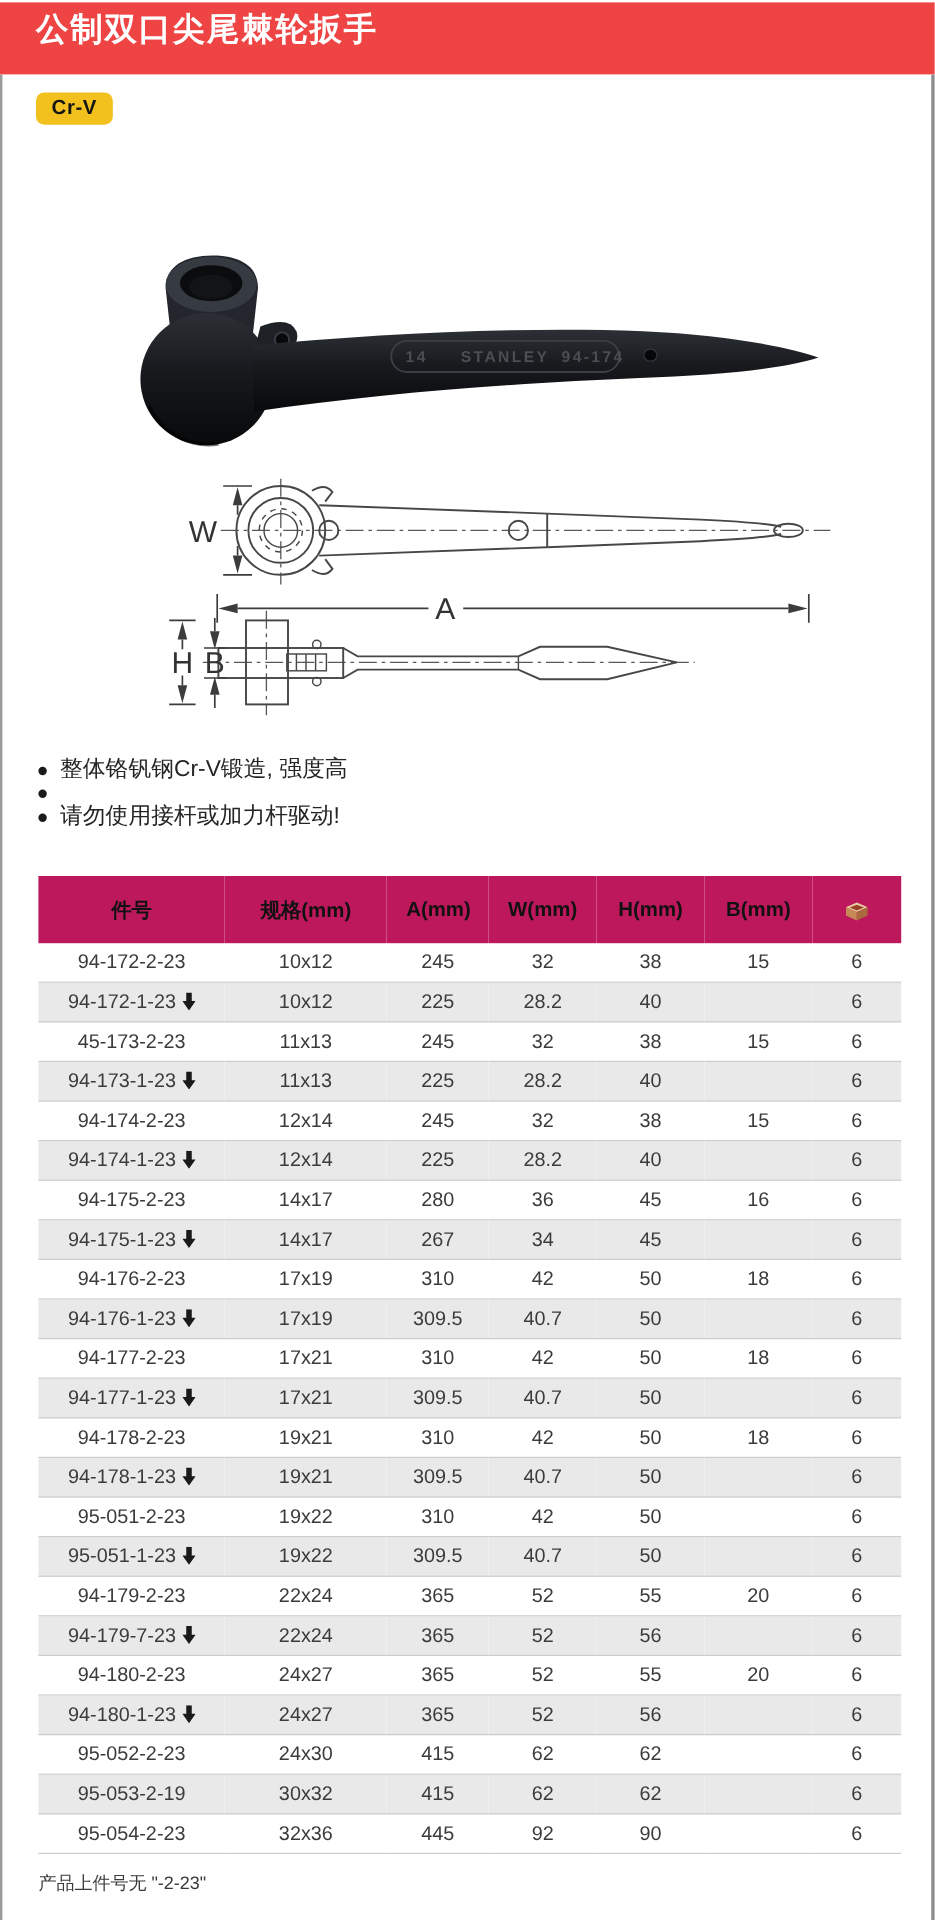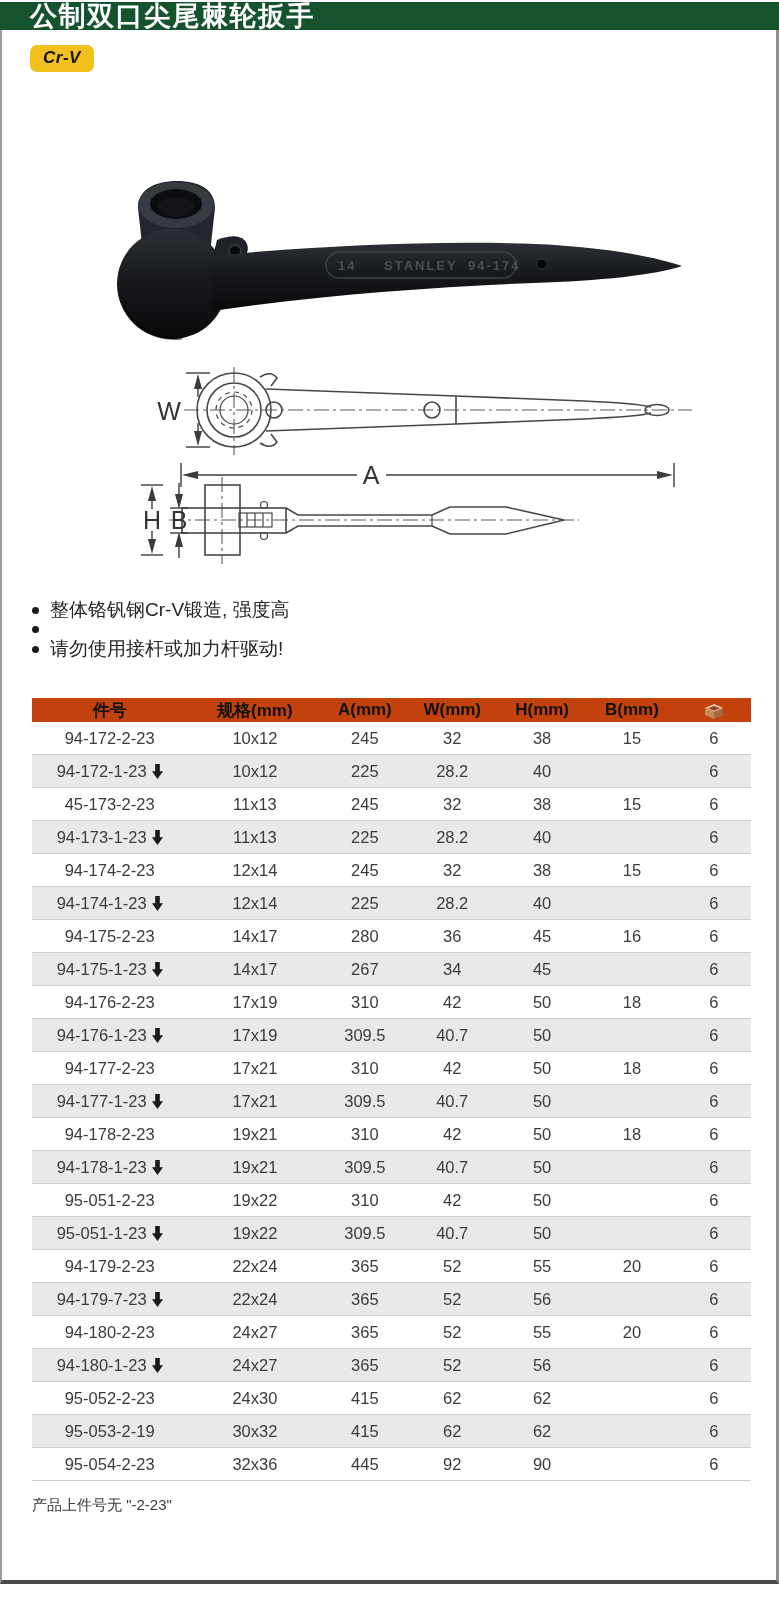--- a/index.html
+++ b/index.html
@@ -3,36 +3,36 @@
 <meta charset="utf-8">
 <style>
   html,body{margin:0;padding:0;}
   body{
     width:779px;height:1600px;background:#ffffff;
     font-family:"Liberation Sans","DejaVu Sans",sans-serif;
     color:#222;overflow:hidden;position:relative;
   }
   
   .title-bar{
-    margin-top:2px;height:28px;background:#14532d;color:#fff;
-    display:flex;align-items:center;padding-left:30px;box-sizing:border-box;
+    margin-top:2px;height:60px;background:#ef4444;color:#fff;
+    display:flex;align-items:flex-start;padding-left:30px;box-sizing:border-box;
   }
   .title-bar h1{
     margin:0;font-size:27px;font-weight:bold;letter-spacing:1.5px;line-height:44px;
   }
   
   .frame{
     height:1554px;box-sizing:border-box;
     border-left:2px solid #9b9b9b;border-right:3px solid #8f8f8f;border-bottom:4px solid #4a4a4a;
     padding-top:15px;position:relative;
   }
   
   .badge{
     display:inline-block;margin-left:28px;background:#f2c11e;color:#151515;
-    font-weight:bold;font-style:italic;font-size:17px;
+    font-weight:bold;font-size:17px;
     padding:3px 13px 4px 13px;border-radius:7px;letter-spacing:.5px;
   }
   
   .photo{width:610px;margin:92px auto 0 auto;height:195px;}
   
   .diagram{margin:4px 0 0 112px;width:600px;height:215px;}
   .diagram .ln{stroke:#474747;stroke-width:1.6;fill:none;}
   .diagram .thin{stroke:#474747;stroke-width:1.2;fill:none;}
   .diagram .cl{stroke:#5a5a5a;stroke-width:1.1;fill:none;stroke-dasharray:15 4 3 4;}
   .diagram .dim{stroke:#3c3c3c;stroke-width:1.4;fill:none;}
@@ -44,22 +44,22 @@
   .features .dot{width:7px;height:7px;border-radius:50%;background:#1a1a1a;margin-right:11px;flex:0 0 auto;}
   
   table.spec{
     margin:33px 0 0 30px;width:719px;border-collapse:collapse;table-layout:fixed;
   }
   table.spec col.c1{width:21.6%;} table.spec col.c2{width:18.8%;}
   table.spec col.c3{width:11.8%;} table.spec col.c4{width:12.5%;}
   table.spec col.c5{width:12.5%;} table.spec col.c6{width:12.5%;}
   table.spec col.c7{width:10.3%;}
   table.spec th{
-    background:#c2410c;color:#111;font-size:17px;font-weight:bold;
-    height:24px;text-align:center;padding:0;
+    background:#be185d;color:#111;font-size:17px;font-weight:bold;
+    height:24px;text-align:center;padding:16px;
   }
   table.spec td{
     height:32px;font-size:16.5px;color:#3b3b3b;text-align:center;
     border-bottom:1px solid #cdcdcd;padding:0;white-space:nowrap;
   }
   table.spec tr.alt td{background:#e9e9e9;}
   .dl-arrow{margin-left:5px;vertical-align:-2px;}
   
   .footnote{margin:15px 0 0 30px;font-size:15px;color:#3a3a3a;}
 </style>

